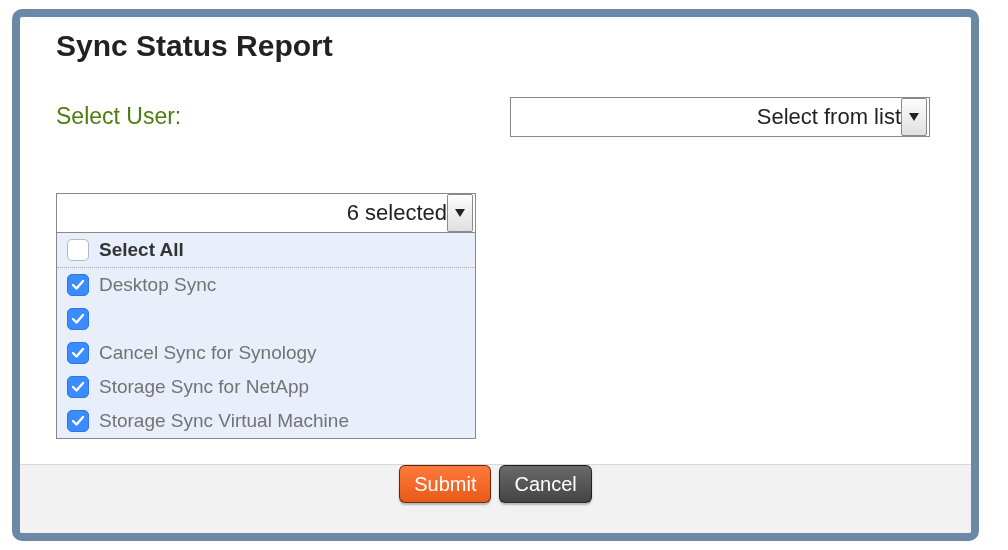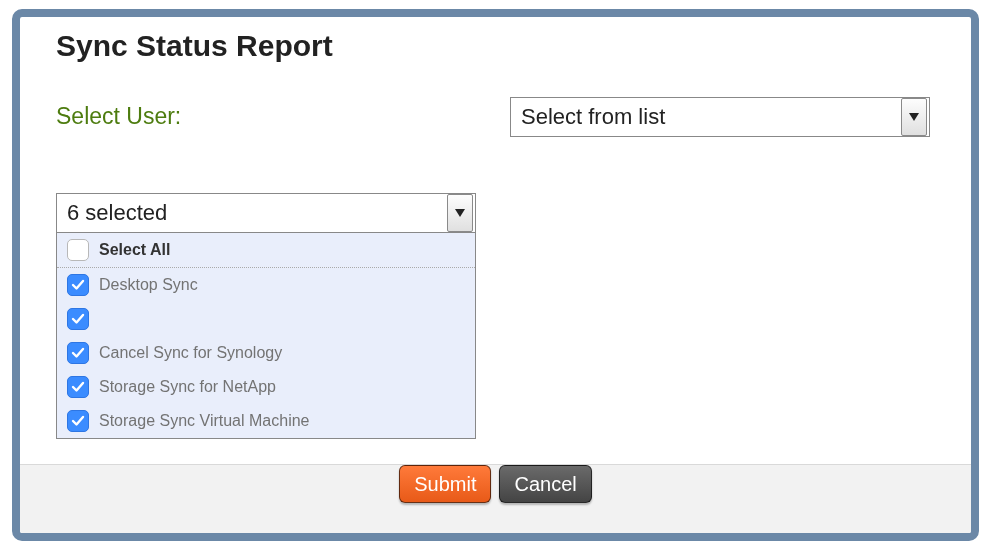--- a/index.html
+++ b/index.html
@@ -48,21 +48,21 @@
   }
   
   .combo {
     width: 420px;
     height: 40px;
     box-sizing: border-box;
     border: 1px solid #888;
     background: #fff;
     display: flex;
     align-items: center;
-    justify-content: space-between;
+    justify-content: flex-end;
     padding: 0 2px 0 10px;
     font-size: 22px;
     color: #222;
     position: relative;
   }
   .combo .arrow-btn {
     width: 24px;
     height: 36px;
     background: linear-gradient(#fdfdfd, #e0e0e0);
     border: 1px solid #8a8a8a;
@@ -89,21 +89,21 @@
   }
   .ms-inner {
     max-height: 206px;
     overflow-y: auto;
   }
   .ms-option {
     display: flex;
     align-items: center;
     gap: 10px;
     padding: 6px 10px;
-    font-size: 16px;
+    font-size: 19px;
     white-space: nowrap;
     overflow: hidden;
   }
   .ms-selectall {
     color: #333;
     font-weight: 700;
     border-bottom: 1px dotted #aaa;
   }
   .ms-regular { color: #737373; }
   .chk {

